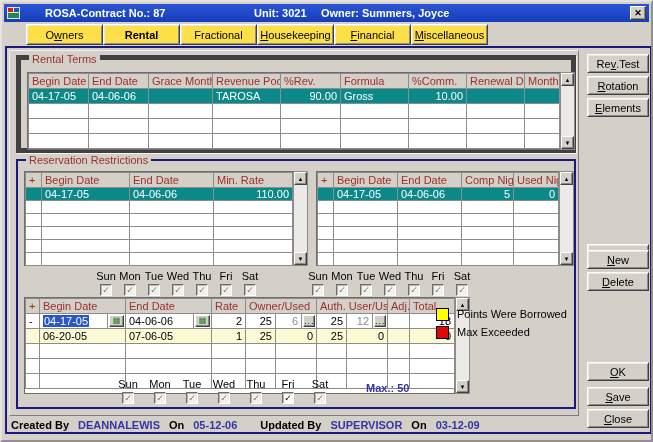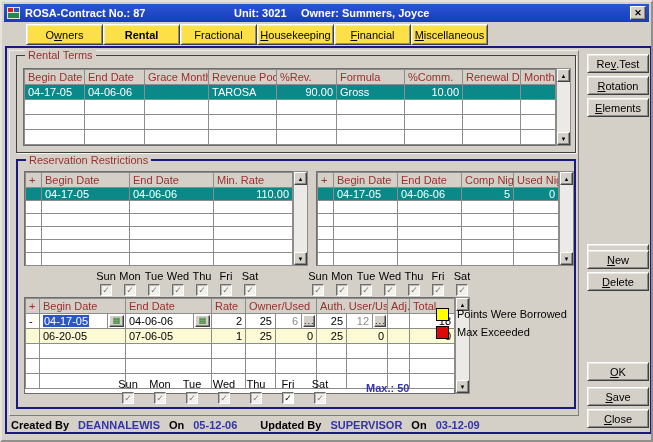--- a/index.html
+++ b/index.html
@@ -4,41 +4,41 @@
 <style>
   html,body{margin:0;padding:0;background:#808080;}
   body{font-family:"Liberation Sans",sans-serif;font-size:11px;color:#000;}
   *{box-sizing:border-box;}
   .window{position:relative;width:653px;height:442px;background:#d4d0c8;
     border:2px outset #e6e3de;overflow:hidden;}
   
   .titlebar{position:absolute;left:2px;top:2px;width:645px;height:18px;
     background:linear-gradient(#2a56d6,#163cba);color:#fff;display:flex;align-items:center;}
   .app-icon{width:13px;height:12px;margin:0 4px 0 3px;display:inline-block;}
-  .tb-text{position:absolute;white-space:nowrap;font-weight:bold;}
+  .tb-text{position:absolute;white-space:nowrap;font-weight:bold;margin-left:20px;}
   .tb-title{left:21px;} .tb-unit{left:230px;} .tb-owner{left:297px;}
   .close-btn{position:absolute;right:3px;top:2px;width:16px;height:14px;
     background:#d4d0c8;border:1px solid;border-color:#fff #404040 #404040 #fff;
     box-shadow:inset -1px -1px 0 #8a8a8a;color:#000;font-size:9px;font-weight:bold;
     display:flex;align-items:center;justify-content:center;line-height:1;}
   
   .tabs{position:absolute;left:24px;top:22px;height:21px;display:flex;}
   .tab{width:77px;height:21px;background:#fde047;margin-right:0px;
     border:1px solid;border-color:#fff #404040 #404040 #fff;
     box-shadow:inset 1px 1px 0 #e9e7e2, inset -1px -1px 0 #8a8a8a;
     display:flex;align-items:center;justify-content:center;white-space:nowrap;}
   .tab.active{font-weight:bold;}
   
   .frame{position:absolute;left:3px;top:44px;width:647px;height:388px;
     border:2px solid #191980;background:#d4d0c8;}
   .tabpage{position:absolute;left:2px;top:2px;width:570px;height:366px;
     border:1px solid;border-color:#efefef #7d7d7d #7d7d7d #efefef;background:#d4d0c8;}
   
   .groupbox{position:absolute;}
-  .gb-etched{border:1px solid #404040;box-shadow:1px 1px 0 #f4f3f0;}
+  .gb-etched{border:5px solid #404040;box-shadow:1px 1px 0 #f4f3f0;}
   .gb-navy{border:2px solid #191980;}
   .gb-label{position:absolute;top:-7px;left:8px;background:#d4d0c8;padding:0 3px;
     color:#992f2f;white-space:nowrap;}
   
   .tblwrap{position:absolute;background:#fff;border:1px solid #6e6e6e;}
   table{border-collapse:collapse;table-layout:fixed;font-size:11px;}
   th,td{border:1px solid #8c8c8c;padding:0 3px;overflow:hidden;white-space:nowrap;
     height:15px;line-height:13px;}
   th{background:#d4d0c8;color:#992f2f;font-weight:normal;text-align:left;}
   td{background:#fff;}

